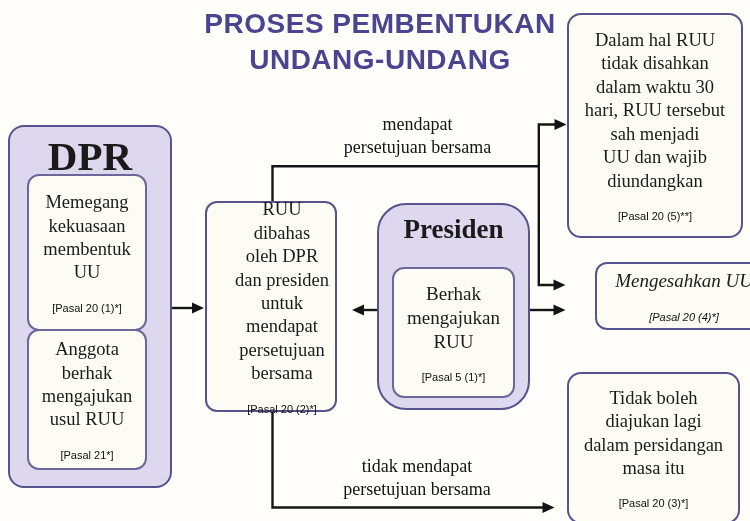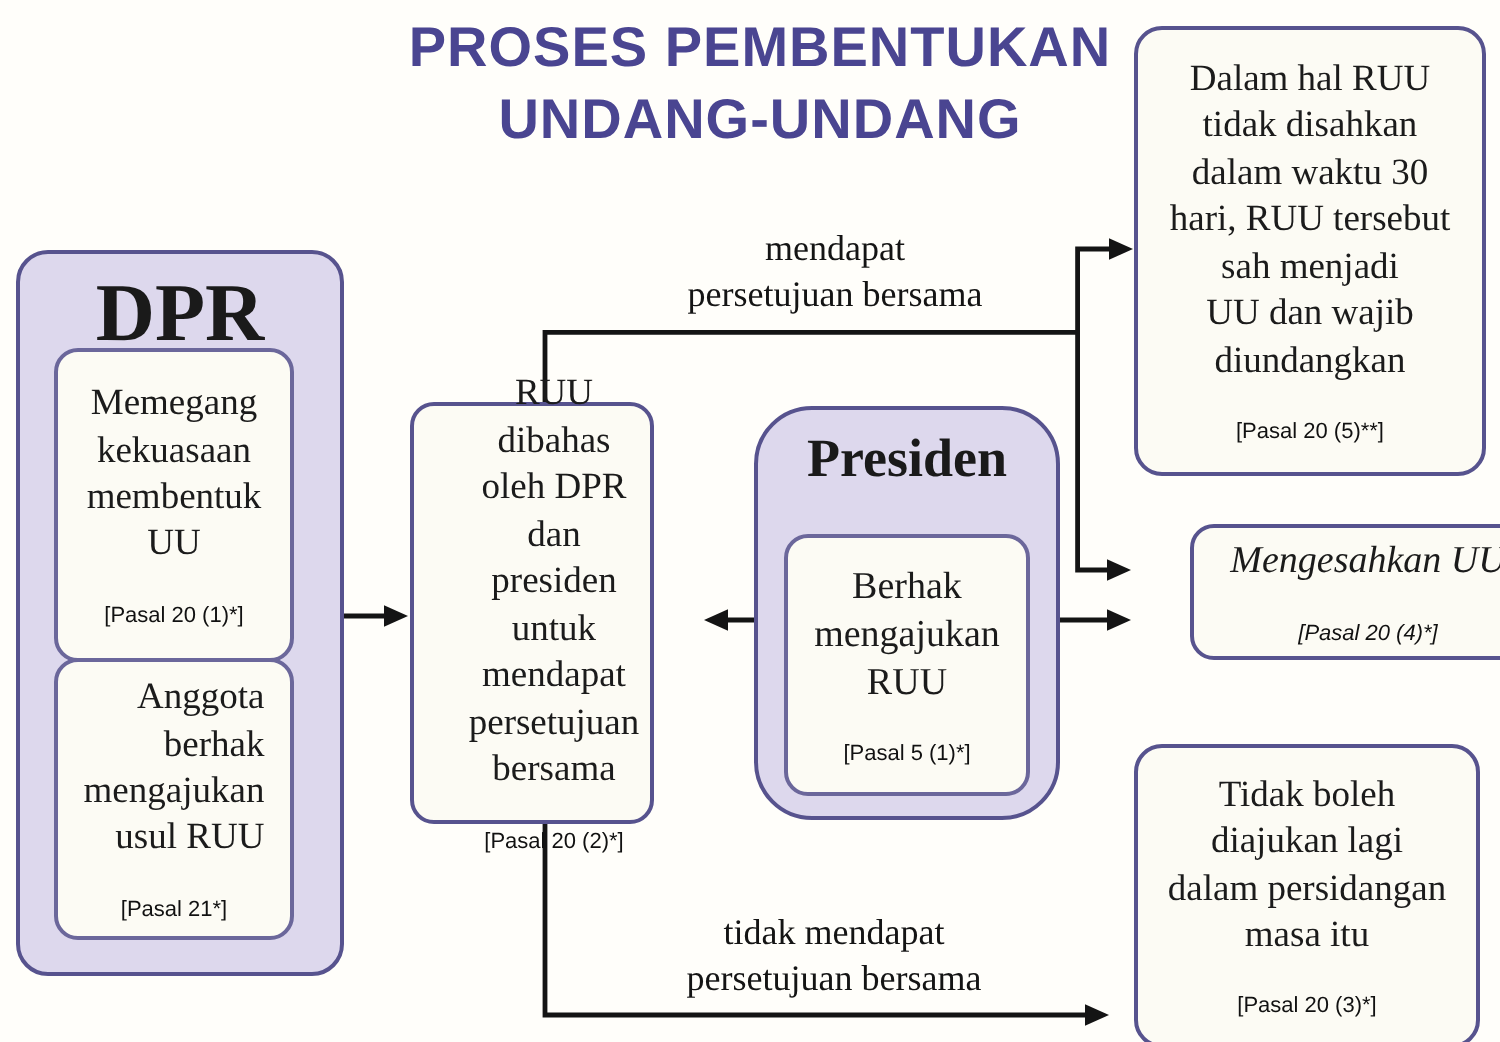--- a/index.html
+++ b/index.html
@@ -72,30 +72,30 @@
 
   <div class="panel" style="left:8px; top:125px; width:164px; height:363px;">
     <div class="panel-hdr" style="margin-top:5px; font-size:41px;">DPR</div>
     <div class="card" style="left:17px; top:47px; width:120px; height:157px;">
       <div class="card-text">Memegang
 kekuasaan
 membentuk
 UU</div>
       <div class="card-pasal">[Pasal 20 (1)*]</div>
     </div>
-    <div class="card" style="left:17px; top:202px; width:120px; height:141px;text-align:right;">
+    <div class="card" style="left:17px; top:202px; width:120px; height:141px;">
       <div class="card-text">Anggota
 berhak
 mengajukan
 usul RUU</div>
       <div class="card-pasal">[Pasal 21*]</div>
     </div>
   </div>
 
-  <div class="card" style="left:205px; top:201px; width:122px; height:211px; border:2.5px solid #57538e;padding-left:28px;">
+  <div class="card" style="left:205px; top:201px; width:132px; height:211px; border:2.5px solid #57538e;padding-left:28px;">
     <div class="card-text">RUU dibahas
 oleh DPR
 dan presiden
 untuk
 mendapat
 persetujuan
 bersama</div>
     <div class="card-pasal">[Pasal 20 (2)*]</div>
   </div>
 

